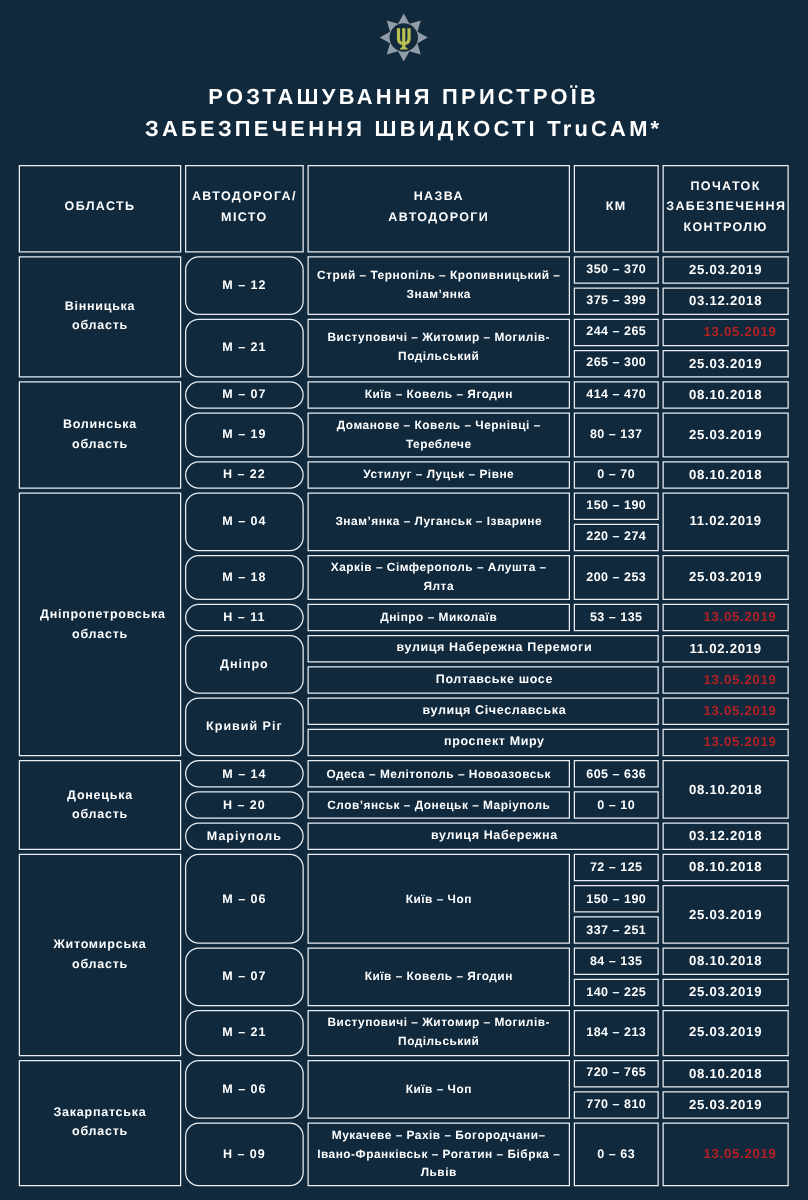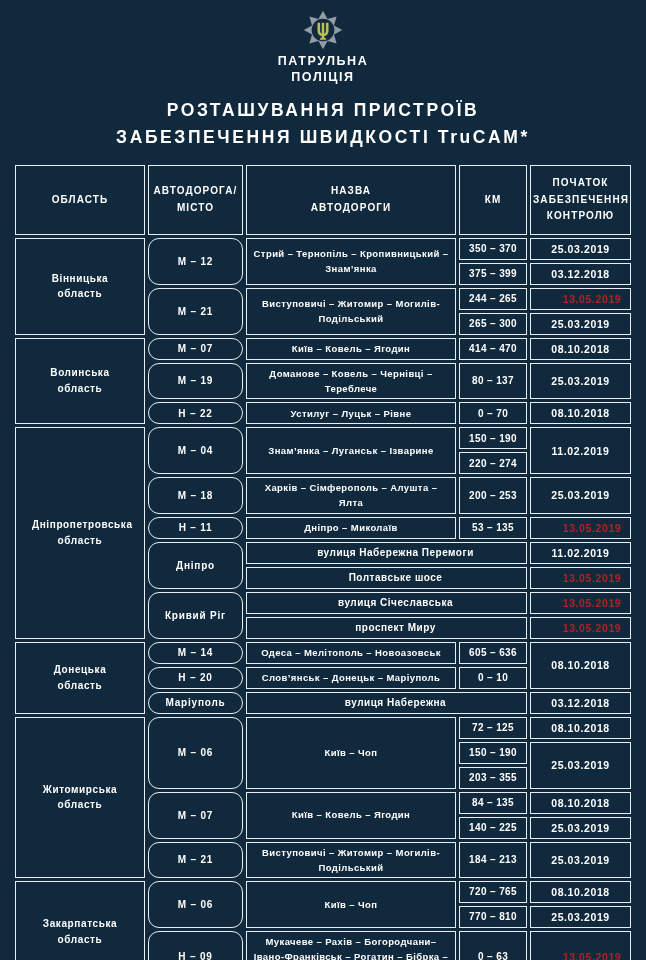--- a/index.html
+++ b/index.html
@@ -43,24 +43,20 @@
 <body>
 
 <div class="page">
 
   <div class="masthead">
     <svg class="badge" width="44" height="44" viewBox="-24 -24 48 48" aria-hidden="true">
       <polygon fill="#929ca6" points="21,0 12,4.97 14.85,14.85 4.97,12 0,21 -4.97,12 -14.85,14.85 -12,4.97 -21,0 -12,-4.97 -14.85,-14.85 -4.97,-12 0,-21 4.97,-12 14.85,-14.85 12,-4.97"></polygon>
       <circle cx="0" cy="0" r="12.4" fill="#13293c"></circle>
       <path fill="#b9c052" d="M -6,-8 h 2.8 v 9 q 0,2.2 1.8,3 v -12 h 2.8 v 12 q 1.8,-0.8 1.8,-3 v -9 H 6 v 9 q 0,4.4 -4.6,5.6 v 1.6 q 1.8,0.5 2.2,2.3 h -7.2 q 0.4,-1.8 2.2,-2.3 v -1.6 Q -6,5.4 -6,1 Z"></path>
     </svg>
-    <div class="org-name">
-      <div>ПАТРУЛЬНА</div>
-      <div>ПОЛІЦІЯ</div>
-    </div>
     <div class="page-title">
       <div>РОЗТАШУВАННЯ ПРИСТРОЇВ</div>
       <div>ЗАБЕЗПЕЧЕННЯ ШВИДКОСТІ TruCAM*</div>
     </div>
   </div>
 
   <table class="loc">
     <colgroup>
       <col style="width:130px">
         <col style="width:95px">
@@ -199,21 +195,21 @@
         <td class="cd" rowspan="3">М – 06</td>
         <td class="nm" rowspan="3">Київ – Чоп</td>
         <td class="km">72 – 125</td>
         <td class="dt">08.10.2018</td>
       </tr>
       <tr>
         <td class="km">150 – 190</td>
         <td class="dt" rowspan="2">25.03.2019</td>
       </tr>
       <tr>
-        <td class="km">203 – 355</td>
+        <td class="km">337 – 251</td>
       </tr>
       <tr>
         <td class="cd" rowspan="2">М – 07</td>
         <td class="nm" rowspan="2">Київ – Ковель – Ягодин</td>
         <td class="km">84 – 135</td>
         <td class="dt">08.10.2018</td>
       </tr>
       <tr>
         <td class="km">140 – 225</td>
         <td class="dt">25.03.2019</td>

